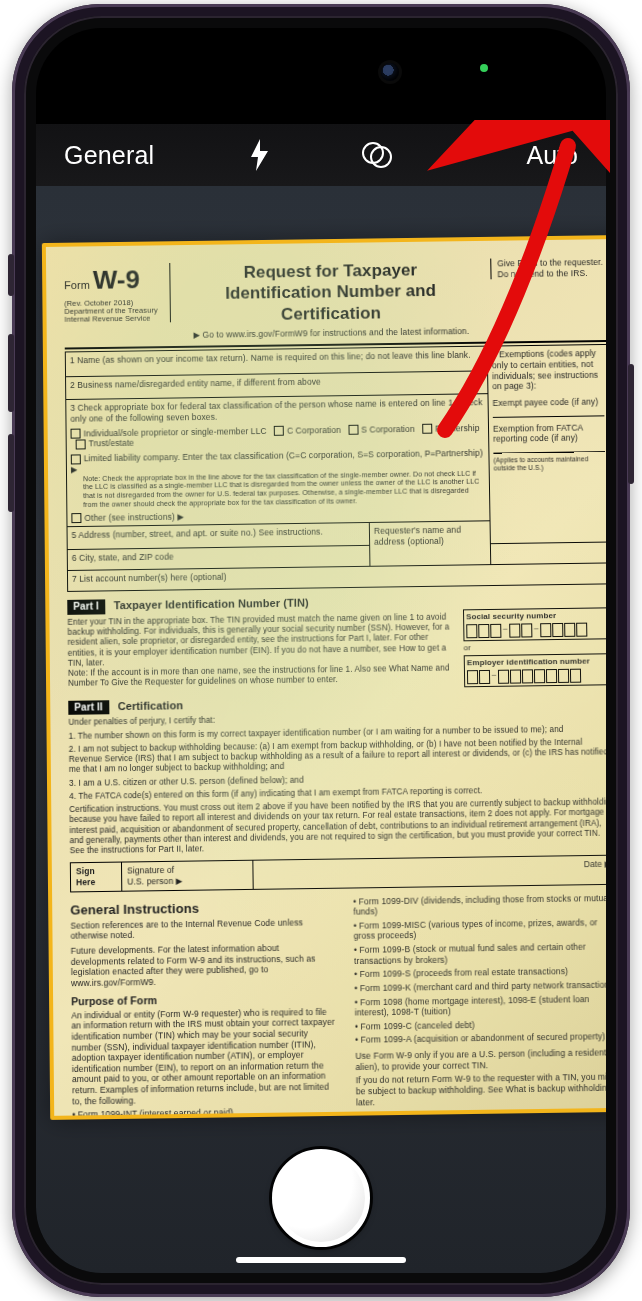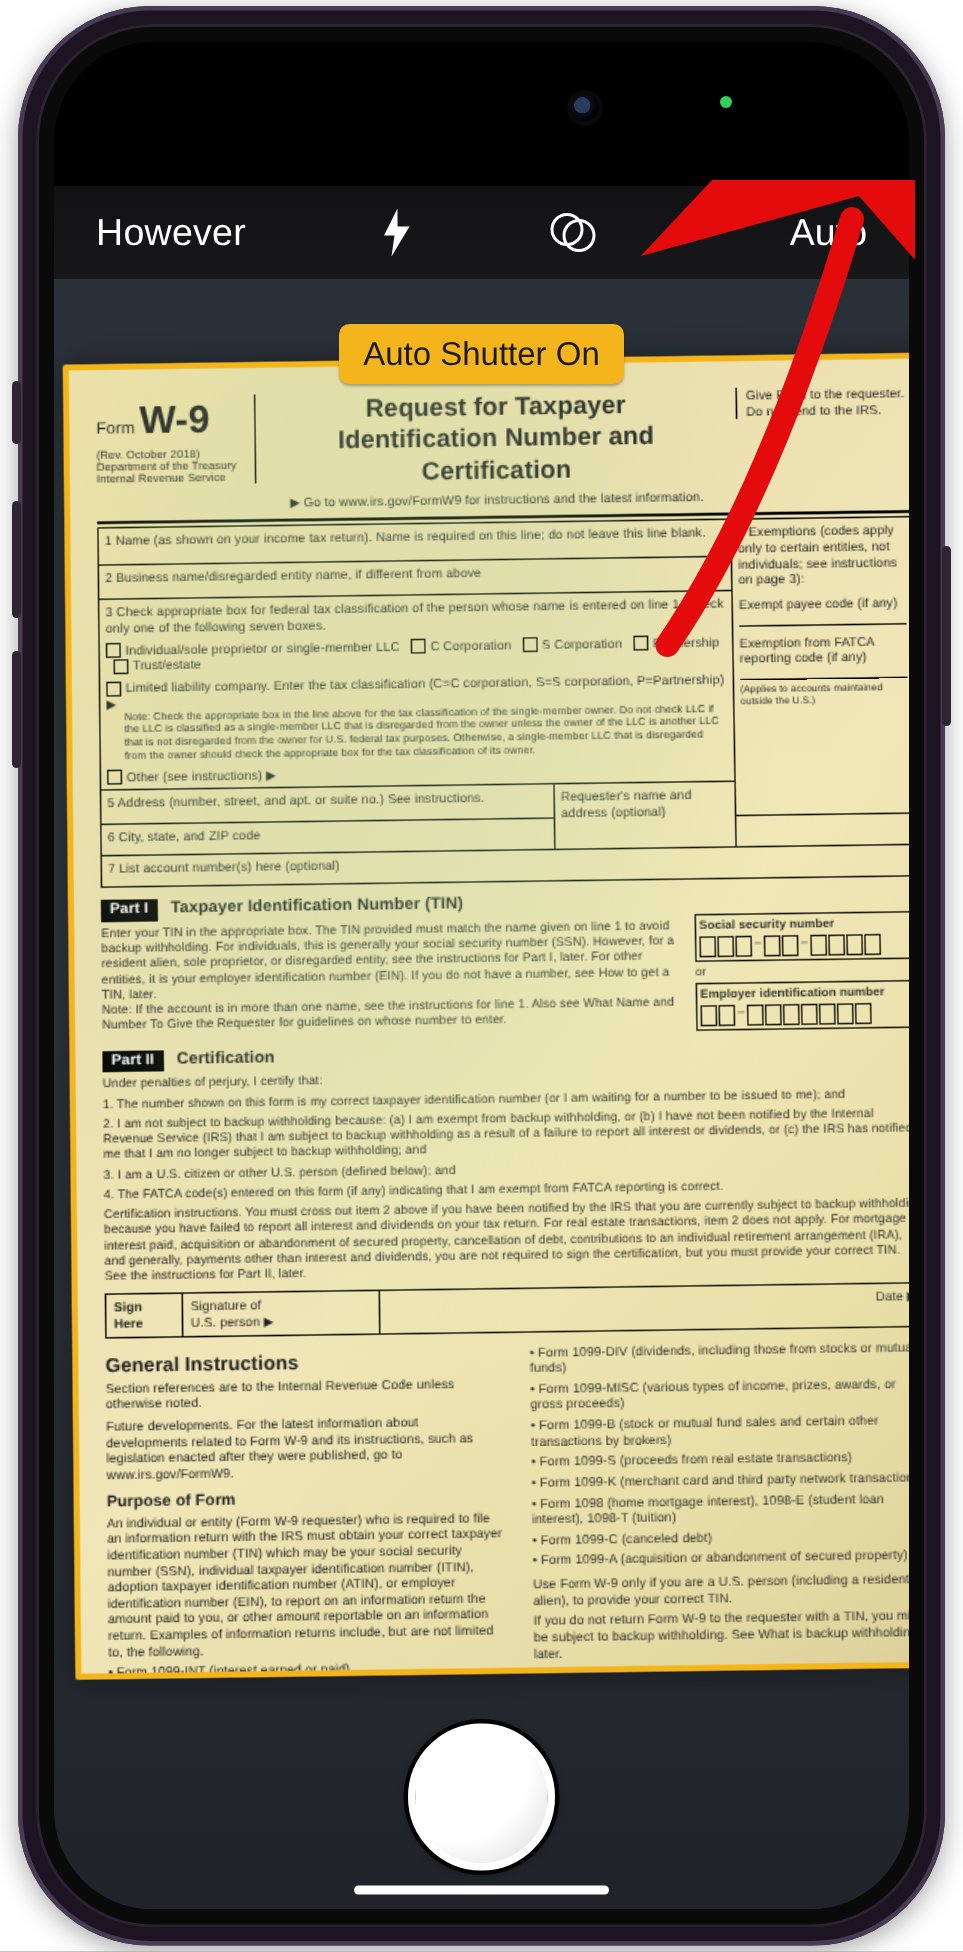--- a/index.html
+++ b/index.html
@@ -114,21 +114,21 @@
 <div class="stage">
   <div class="phone">
     <div class="side-btn btn-silence"></div>
     <div class="side-btn btn-volup"></div>
     <div class="side-btn btn-voldn"></div>
     <div class="side-btn btn-power"></div>
     <div class="phone-inner">
       <div class="screen">
 
         <div class="topbar">
-          <div class="side cancel-btn">However</div>
+          <div class="side cancel-btn">General</div>
           <div class="center">
             <span class="flash-icon">
               <svg width="22" height="32" viewBox="0 0 22 32" fill="#fff">
                   <path d="M12 0 L3 18 h7 l-2 14 L20 12 h-8 z"></path>
                 </svg>
             </span>
             <span class="filter-icon">
               <svg width="34" height="30" viewBox="0 0 34 30" fill="none" stroke="#fff" stroke-width="2">
                 <circle cx="13" cy="13" r="10"></circle>
                   <circle cx="21" cy="17" r="10"></circle>
@@ -286,23 +286,20 @@
 
               <div class="vignette"></div>
             </div>
           </div>
 
           <div class="shutter-area">
             <div class="shutter"></div>
           </div>
         </div>
 
-        <div class="banner-wrap">
-          <div class="banner">Auto Shutter On</div>
-        </div>
 
         <div class="privacy-dot"></div>
         <div class="island">
           <div class="cam"></div>
         </div>
 
         <div class="home-indicator"></div>
       </div>
     </div>
   </div>

